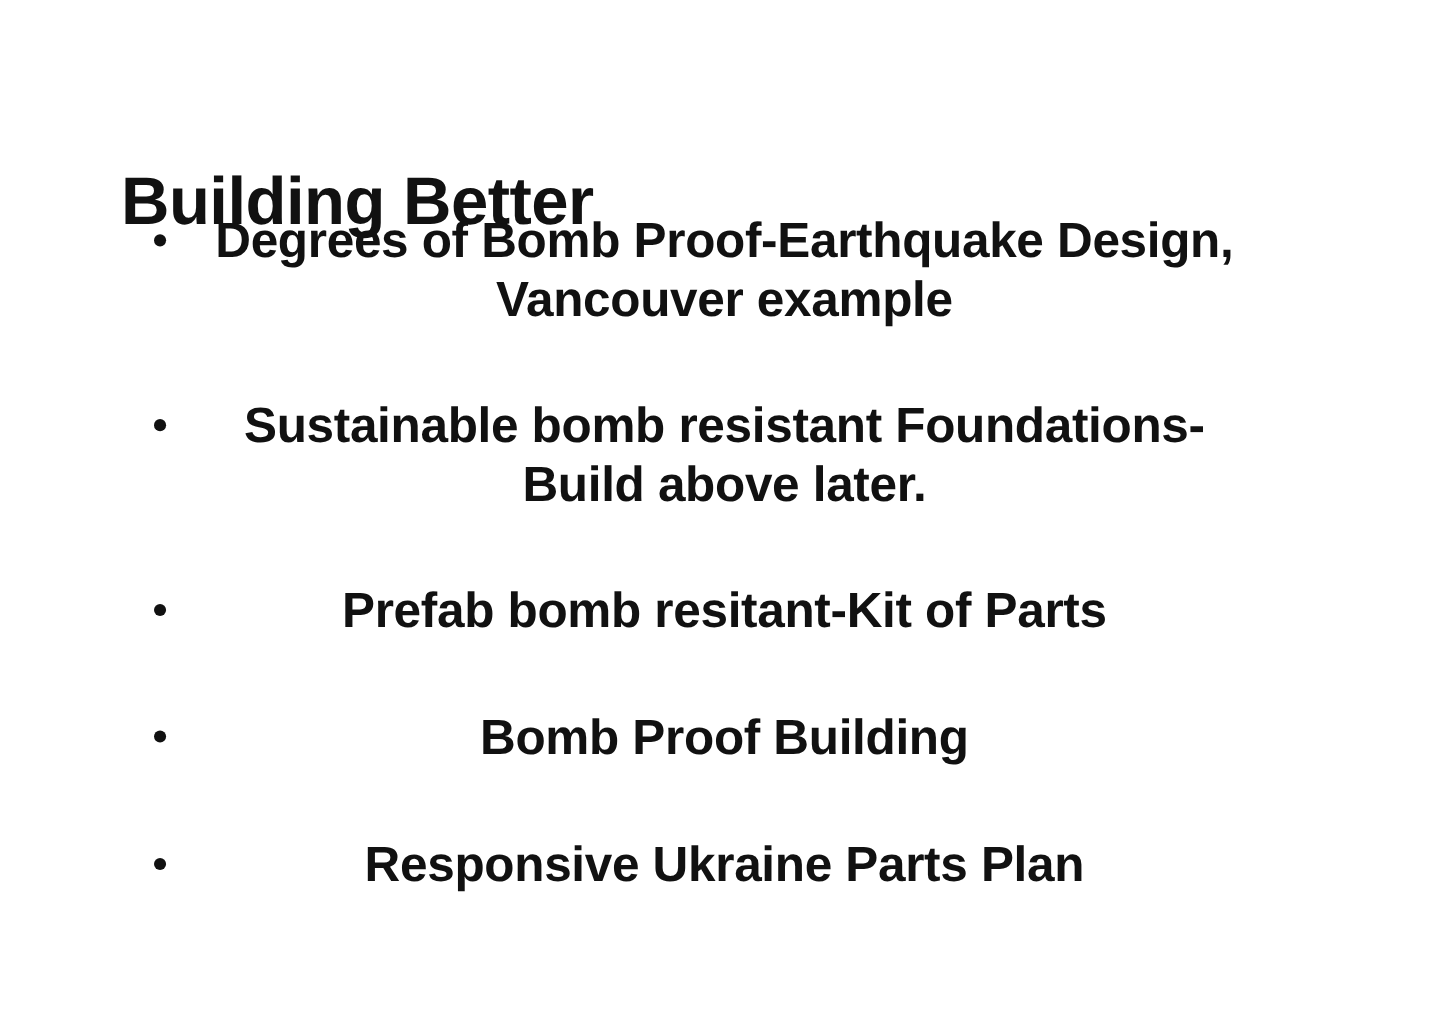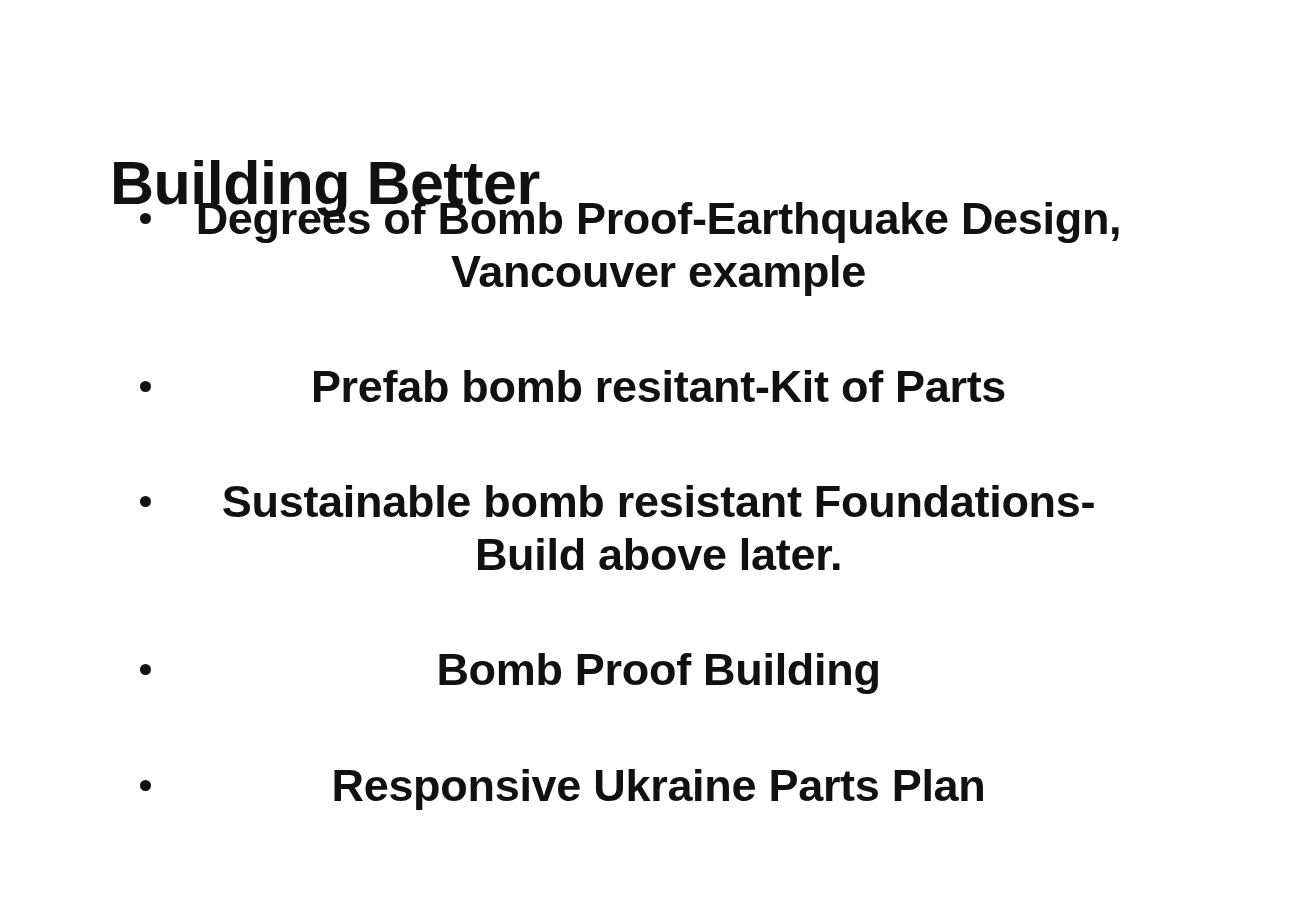--- a/index.html
+++ b/index.html
@@ -84,26 +84,26 @@
 
   <ul class="bullet-list">
 
     <li class="bullet-item">
       <span class="bullet-dot"></span>
       <span class="bullet-text">Degrees of Bomb Proof-Earthquake Design, Vancouver example</span>
     </li>
 
     <li class="bullet-item">
       <span class="bullet-dot"></span>
-      <span class="bullet-text">Prefab bomb resitant-Kit of Parts</span>
+      <span class="bullet-text">Sustainable bomb resistant Foundations-Build above later.</span>
     </li>
 
     <li class="bullet-item">
       <span class="bullet-dot"></span>
-      <span class="bullet-text">Sustainable bomb resistant Foundations-Build above later.</span>
+      <span class="bullet-text">Prefab bomb resitant-Kit of Parts</span>
     </li>
 
     <li class="bullet-item">
       <span class="bullet-dot"></span>
       <span class="bullet-text">Bomb Proof Building</span>
     </li>
 
     <li class="bullet-item">
       <span class="bullet-dot"></span>
       <span class="bullet-text">Responsive Ukraine Parts Plan</span>

